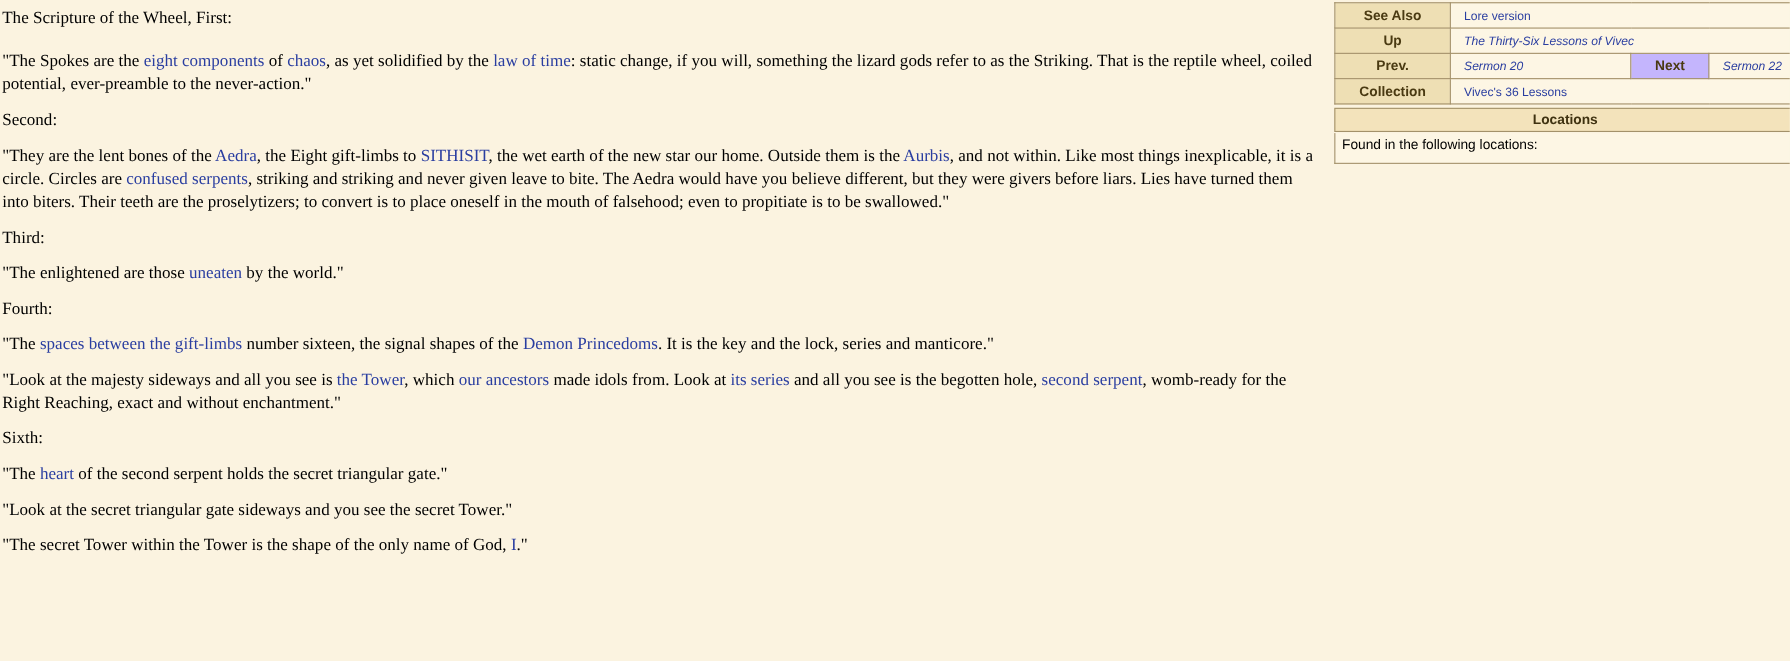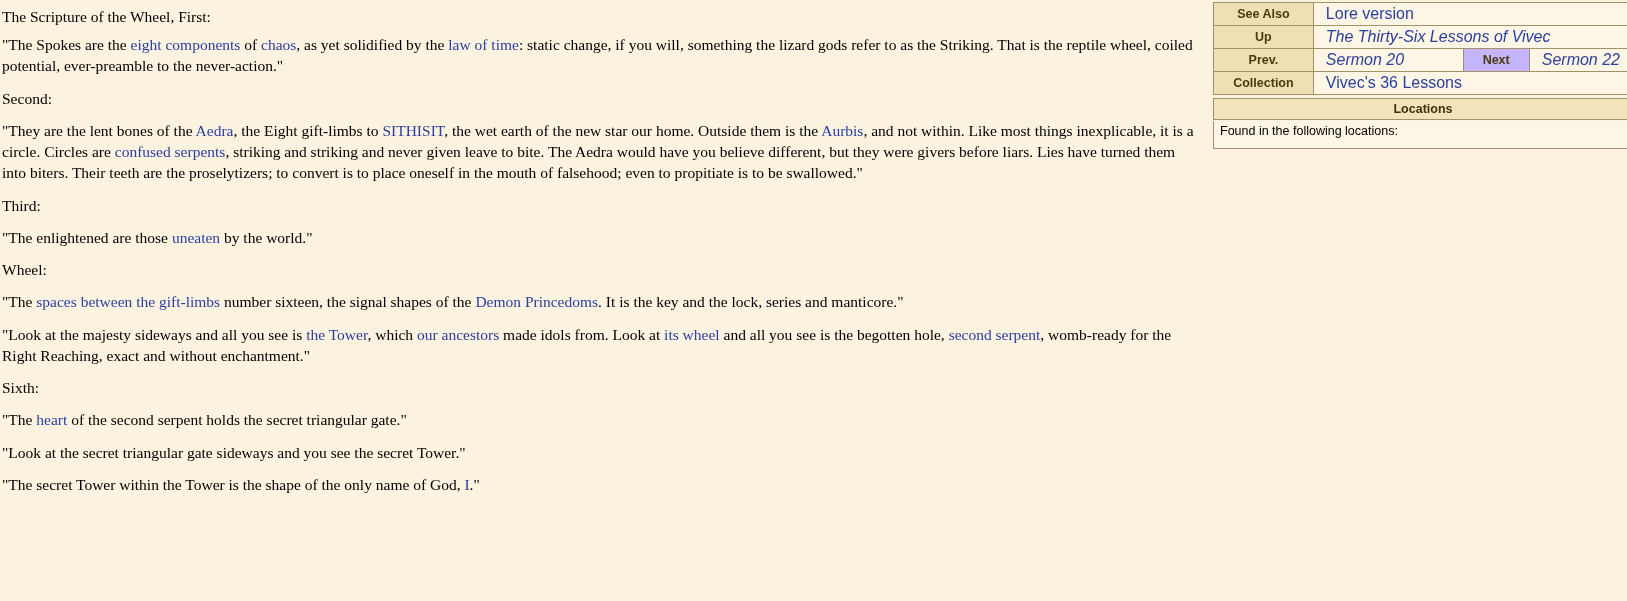--- a/index.html
+++ b/index.html
@@ -29,21 +29,21 @@
     left: 0;
     top: 0;
     width: 1210px;
     padding: 6px 8px 0 2px;
     box-sizing: border-box;
   }
   #article p {
     margin: 0 0 11px 0;
     line-height: 1.37;
   }
-  #article p.lead { margin-bottom: 7px; }
+  #article p.lead { margin-bottom: 18px; }
   .nav-table {
     position: absolute;
     left: 1213px;
     top: 2px;
     width: 420px;
     border-collapse: collapse;
     font-family: "Liberation Sans", sans-serif;
     font-size: 12.5px;
   }
   .nav-table td {
@@ -58,21 +58,21 @@
     font-weight: bold;
     text-align: center;
     width: 82px;
     white-space: nowrap;
   }
   .nav-table td.val {
     background: #fdf6e4;
     white-space: nowrap;
     overflow: hidden;
   }
-  .nav-table td.val a { font-size: 16px; }
+  .nav-table td.val a { font-size: 11px; }
   .nav-table td.nextbtn {
     background: #c4b5fd;
     color: #4a3a12;
     font-weight: bold;
     text-align: center;
     width: 48px;
   }
   .locations-bar {
     position: absolute;
     left: 1213px;
@@ -127,23 +127,23 @@
 </head>
 <body>
 
 <div id="article">
     <p class="lead">The Scripture of the Wheel, First:</p>
     <p>"The Spokes are the <a class="lnk">eight components</a> of <a class="lnk">chaos</a>, as yet solidified by the <a class="lnk">law of time</a>: static change, if you will, something the lizard gods refer to as the Striking. That is the reptile wheel, coiled potential, ever-preamble to the never-action."</p>
     <p>Second:</p>
     <p>"They are the lent bones of the <a class="lnk">Aedra</a>, the Eight gift-limbs to <a class="lnk">SITHISIT</a>, the wet earth of the new star our home. Outside them is the <a class="lnk">Aurbis</a>, and not within. Like most things inexplicable, it is a circle. Circles are <a class="lnk">confused serpents</a>, striking and striking and never given leave to bite. The Aedra would have you believe different, but they were givers before liars. Lies have turned them into biters. Their teeth are the proselytizers; to convert is to place oneself in the mouth of falsehood; even to propitiate is to be swallowed."</p>
     <p>Third:</p>
     <p>"The enlightened are those <a class="lnk">uneaten</a> by the world."</p>
-    <p>Wheel:</p>
+    <p>Fourth:</p>
     <p>"The <a class="lnk">spaces between the gift-limbs</a> number sixteen, the signal shapes of the <a class="lnk">Demon Princedoms</a>. It is the key and the lock, series and manticore."</p>
-    <p>"Look at the majesty sideways and all you see is <a class="lnk">the Tower</a>, which <a class="lnk">our ancestors</a> made idols from. Look at <a class="lnk">its wheel</a> and all you see is the begotten hole, <a class="lnk">second serpent</a>, womb-ready for the Right Reaching, exact and without enchantment."</p>
+    <p>"Look at the majesty sideways and all you see is <a class="lnk">the Tower</a>, which <a class="lnk">our ancestors</a> made idols from. Look at <a class="lnk">its series</a> and all you see is the begotten hole, <a class="lnk">second serpent</a>, womb-ready for the Right Reaching, exact and without enchantment."</p>
     <p>Sixth:</p>
     <p>"The <a class="lnk">heart</a> of the second serpent holds the secret triangular gate."</p>
     <p>"Look at the secret triangular gate sideways and you see the secret Tower."</p>
     <p>"The secret Tower within the Tower is the shape of the only name of God, <a class="lnk">I</a>."</p>
   </div>
 
 <table class="nav-table">
   <tbody>
       <tr>
     <td class="hdr">See Also</td>

